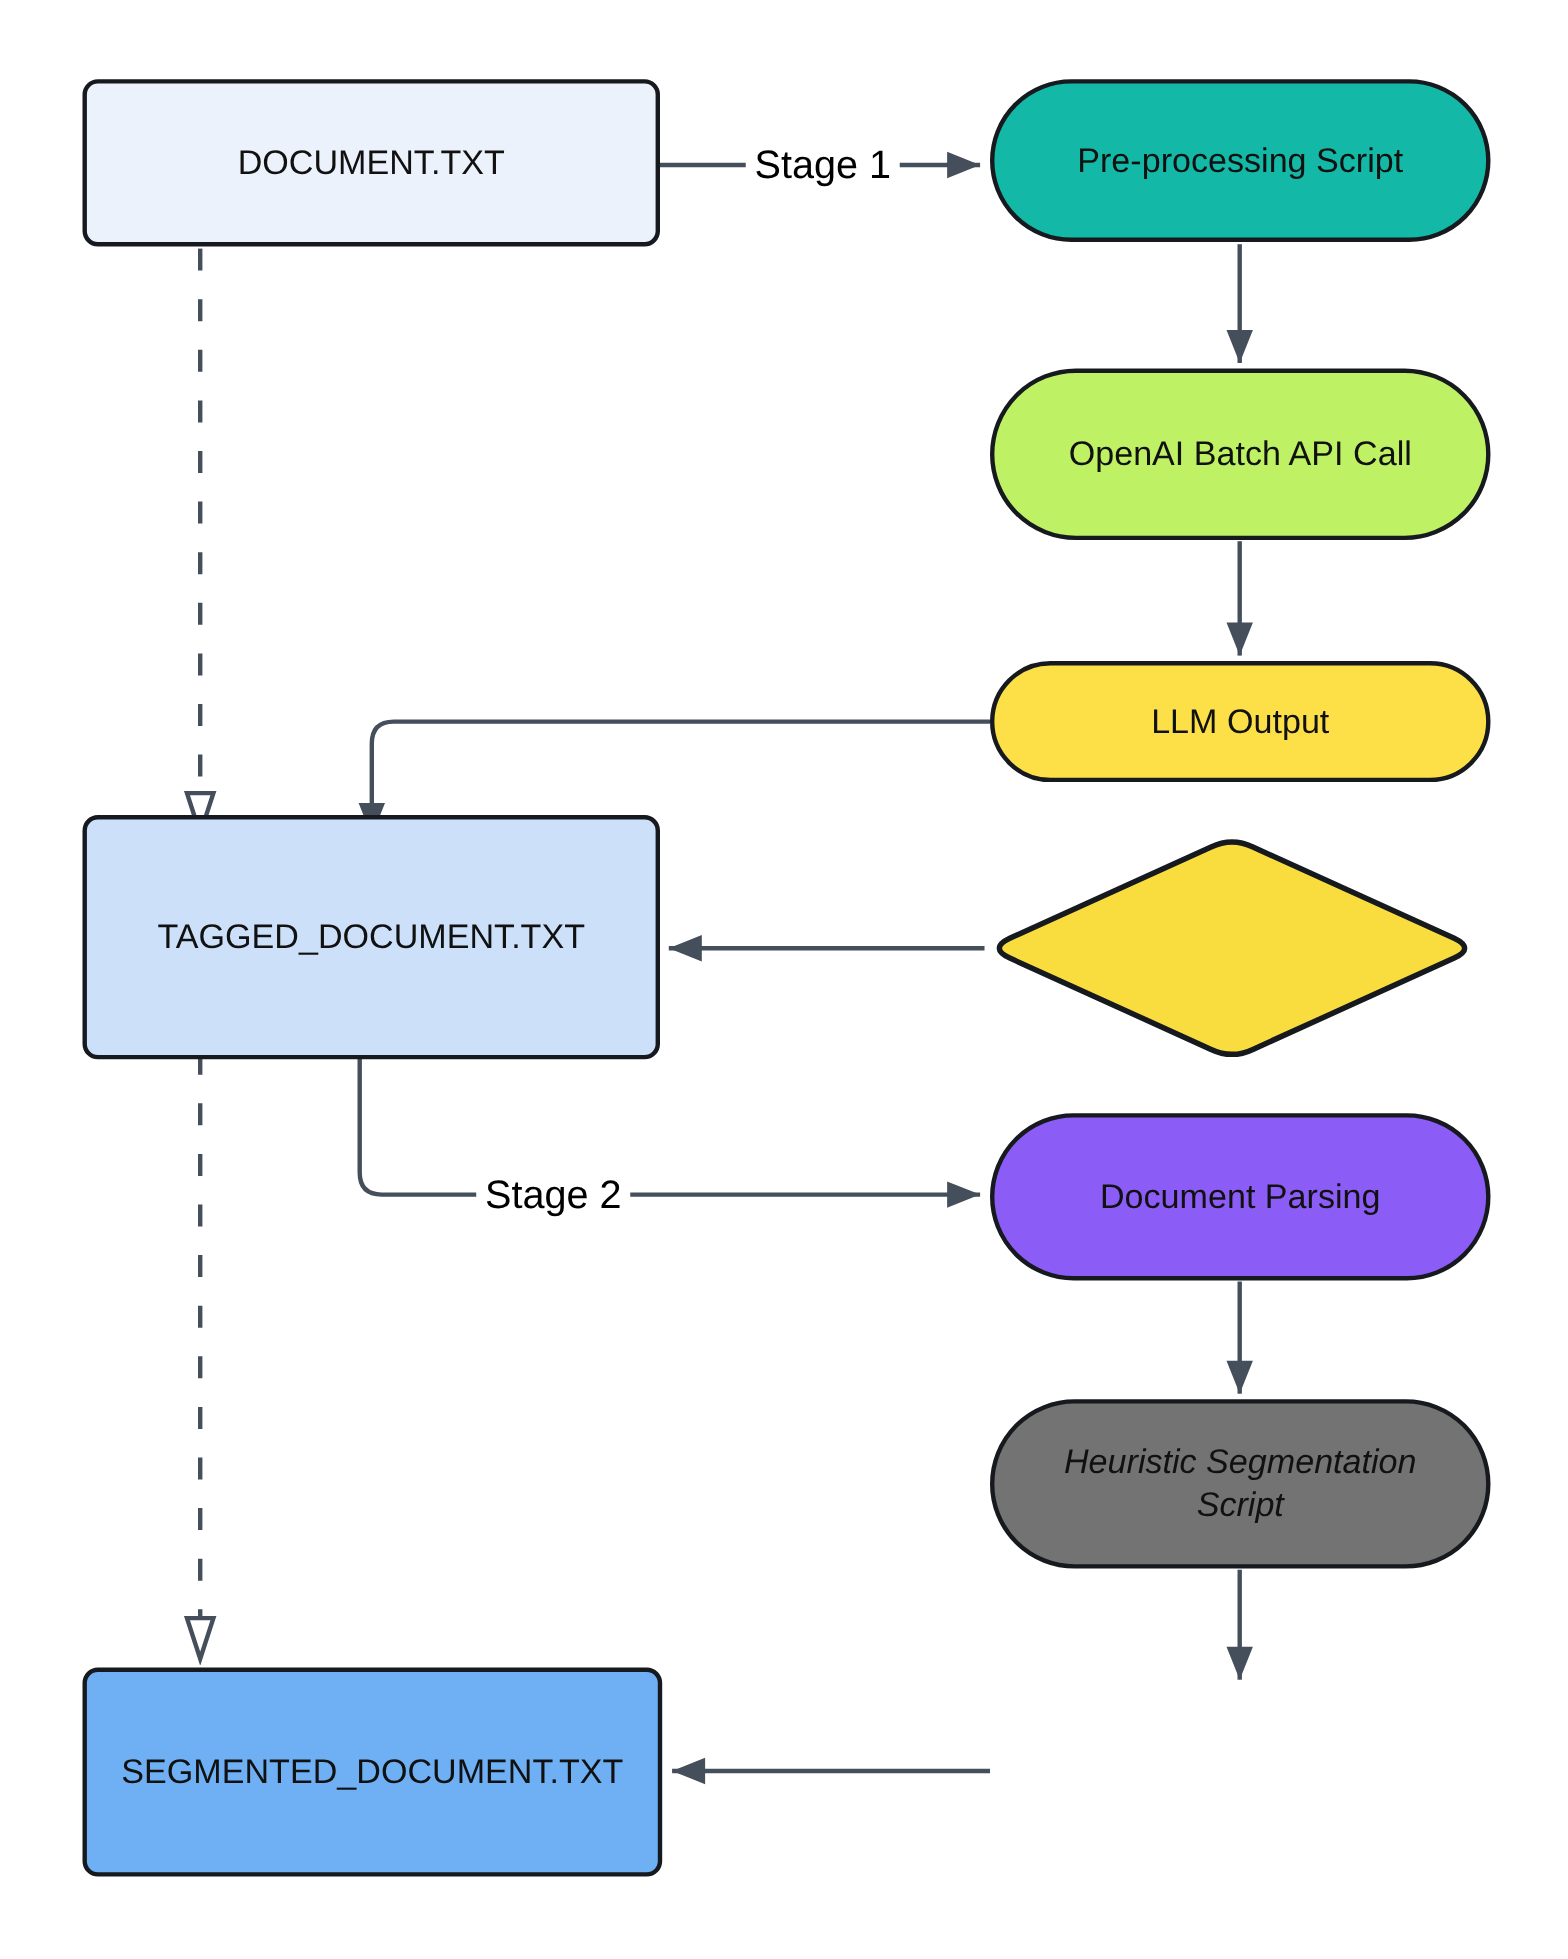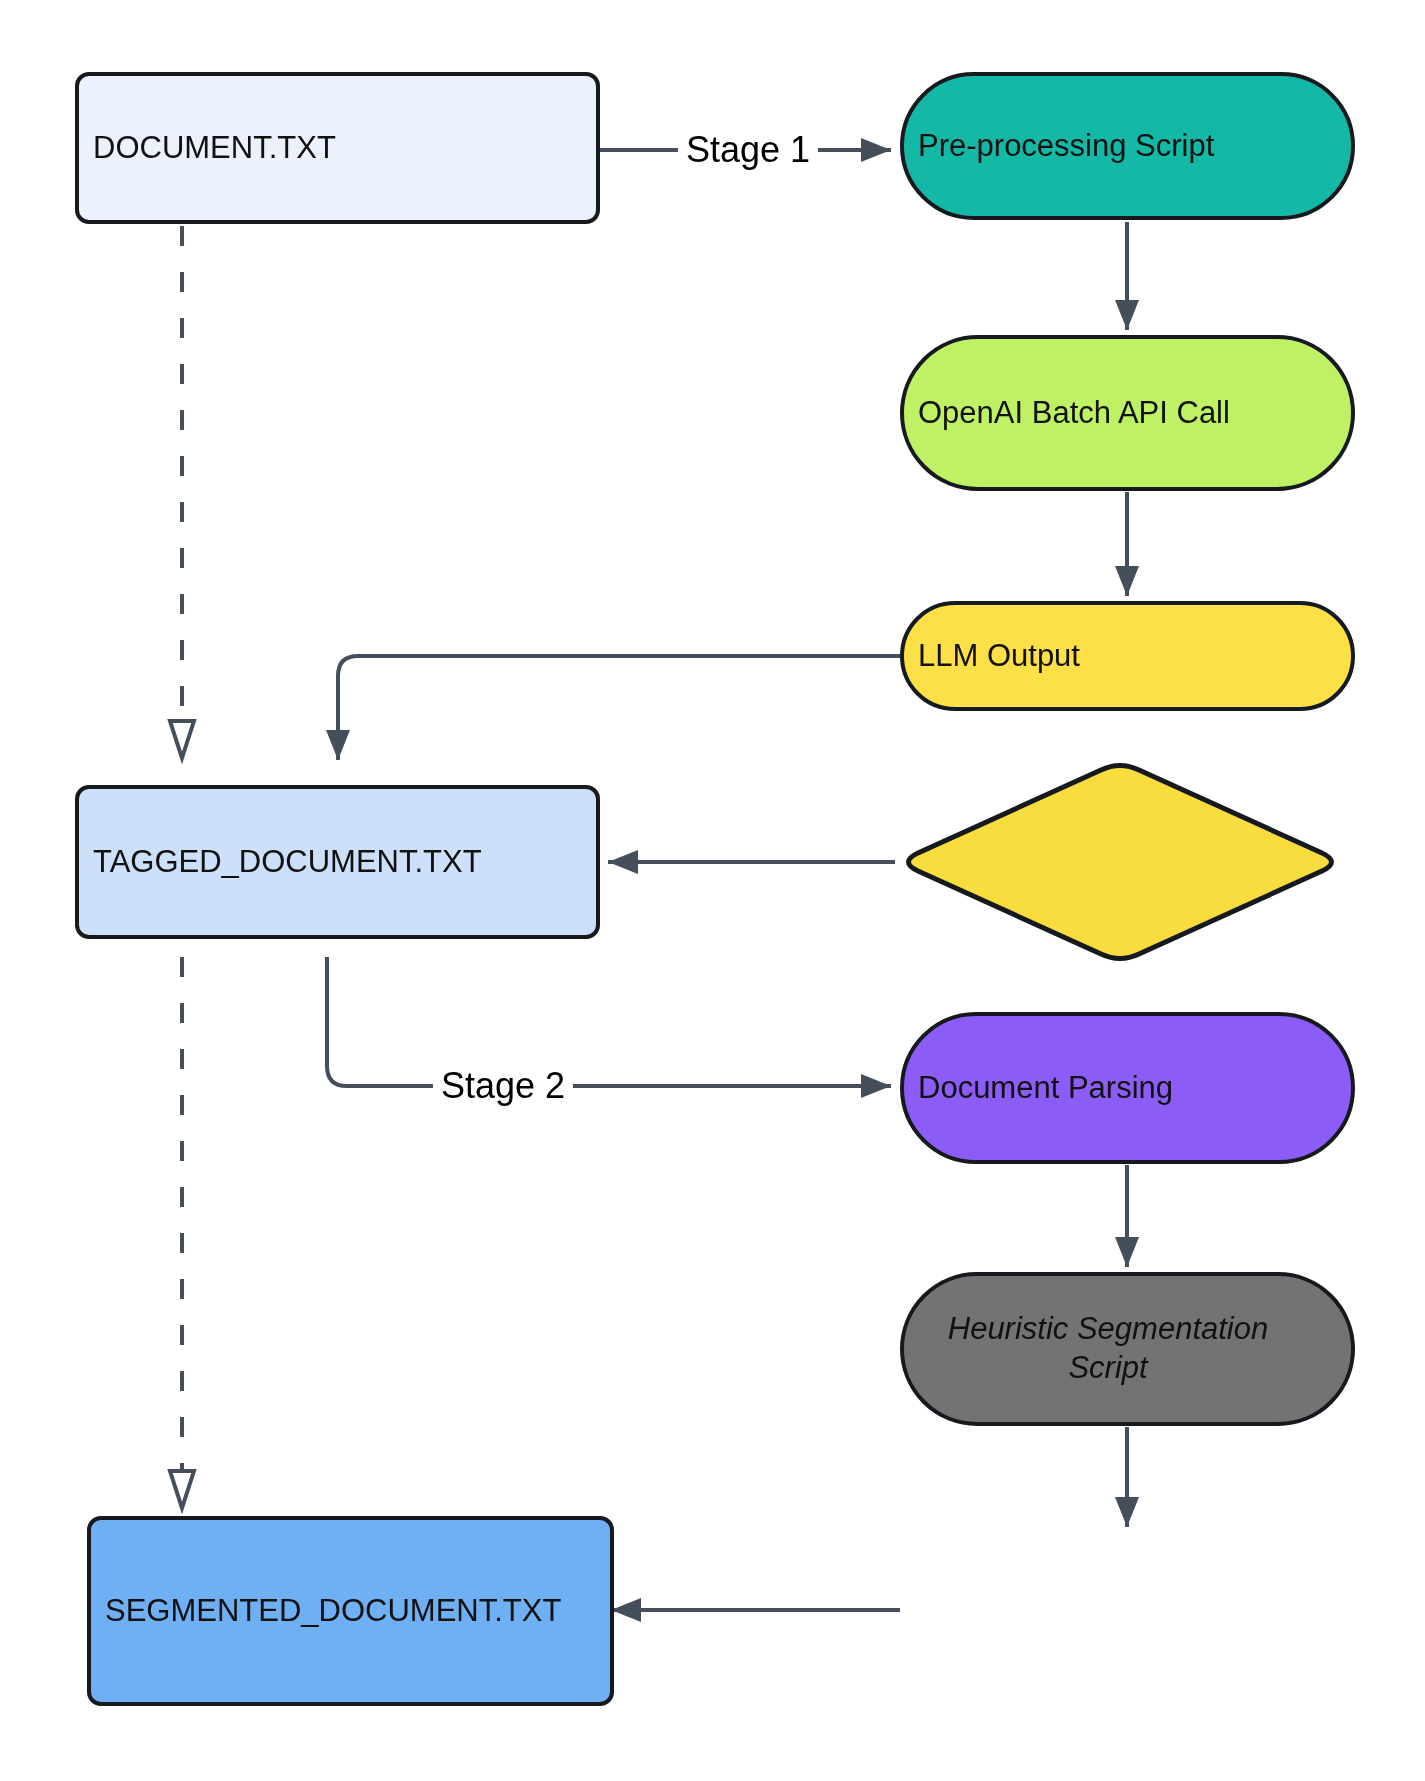--- a/index.html
+++ b/index.html
@@ -22,21 +22,21 @@
     fill: none;
     stroke: var(--edge-color, #454E5B);
     stroke-width: 4;
   }
   .edges path.edge.dashed { stroke-dasharray: 20 26; }
   .node {
     position: absolute;
     box-sizing: border-box;
     display: flex;
     align-items: center;
-    justify-content: flex-start;
+    justify-content: center;
     text-align: center;
     font-size: 31px;
     line-height: 1.25;
   }
   .node.rect {
     border: 4px solid var(--node-border, #16191E);
     border-radius: 14px;
   }
   .node.stadium {
     border: 4px solid var(--node-border, #16191E);
@@ -51,22 +51,22 @@
     position: absolute;
     transform: translate(-50%, -50%);
     background: var(--page-bg, #fff);
     color: var(--label-text, #000);
     font-size: 36px;
     padding: 2px 8px;
     white-space: nowrap;
   }
   
   #n-document   { left: 75px;  top: 72px;   width: 525px; height: 152px; }
-  #n-tagged     { left: 75px;  top: 785px;  width: 525px; height: 154px; }
-  #n-segmented  { left: 75px;  top: 1516px; width: 527px; height: 190px; margin-left: 12px; }
+  #n-tagged     { left: 75px;  top: 741px;  width: 525px; height: 222px; }
+  #n-segmented  { left: 75px;  top: 1516px; width: 527px; height: 190px; }
   #n-pre        { left: 900px; top: 72px;   width: 455px; height: 148px; }
   #n-openai     { left: 900px; top: 335px;  width: 455px; height: 156px; }
   #n-llm        { left: 900px; top: 601px;  width: 455px; height: 110px; }
   #n-diamond    { left: 897px; top: 758px;  width: 447px; height: 208px; }
   #n-parsing    { left: 900px; top: 1012px; width: 455px; height: 152px; }
   #n-heuristic  { left: 900px; top: 1272px; width: 455px; height: 154px; }
   #n-final      { left: 900px; top: 1532px; width: 455px; height: 154px; }
   #lbl-stage1   { left: 748px; top: 150px; }
   #lbl-stage2   { left: 503px; top: 1086px; }
 </style>

